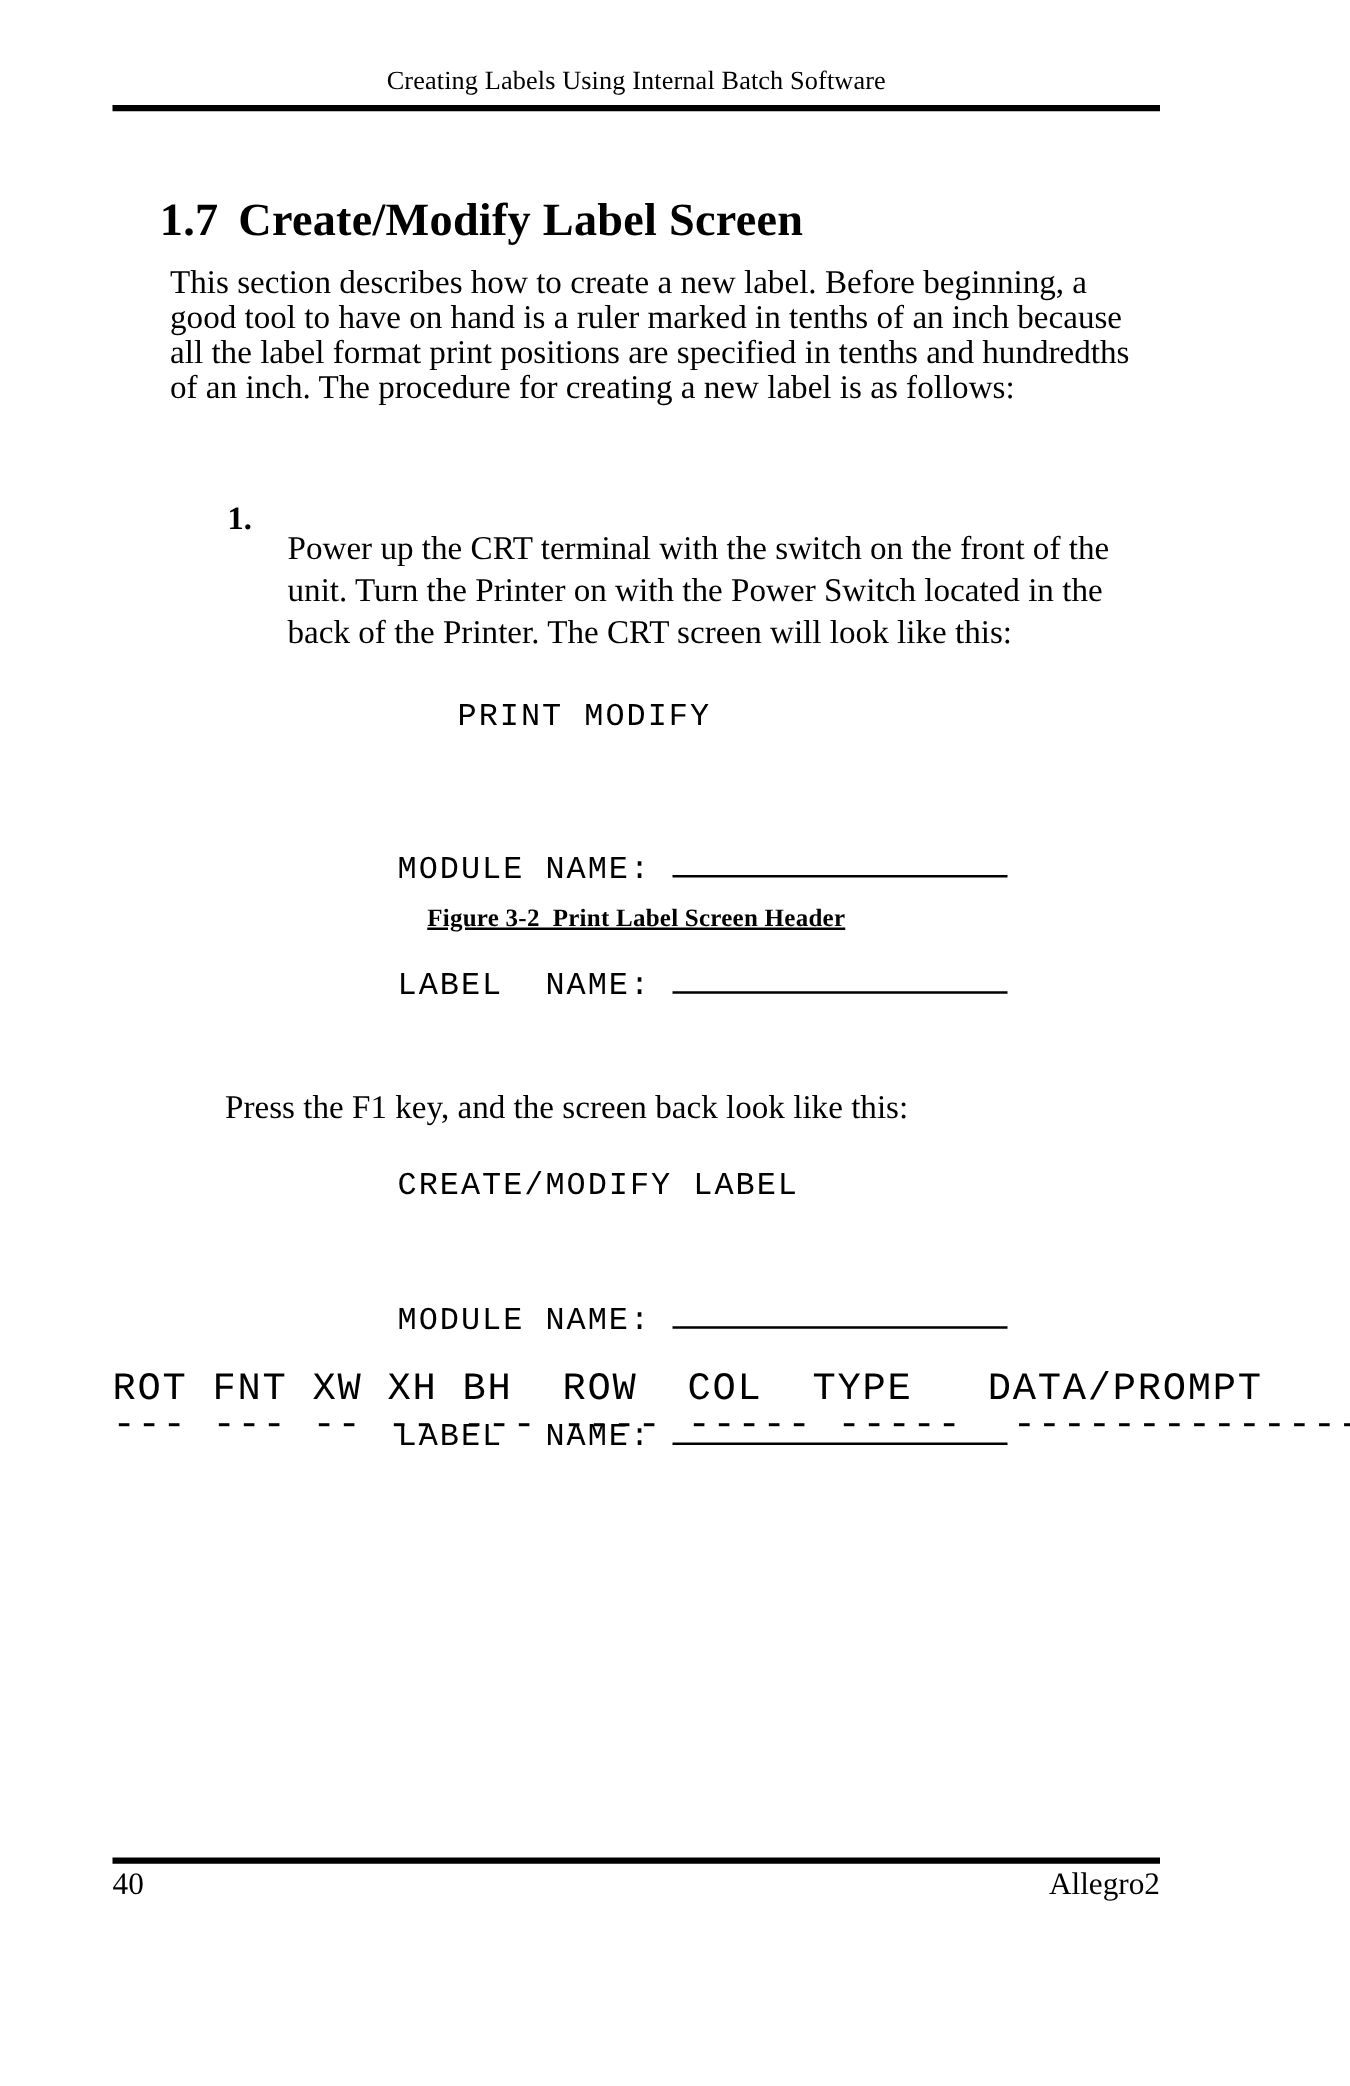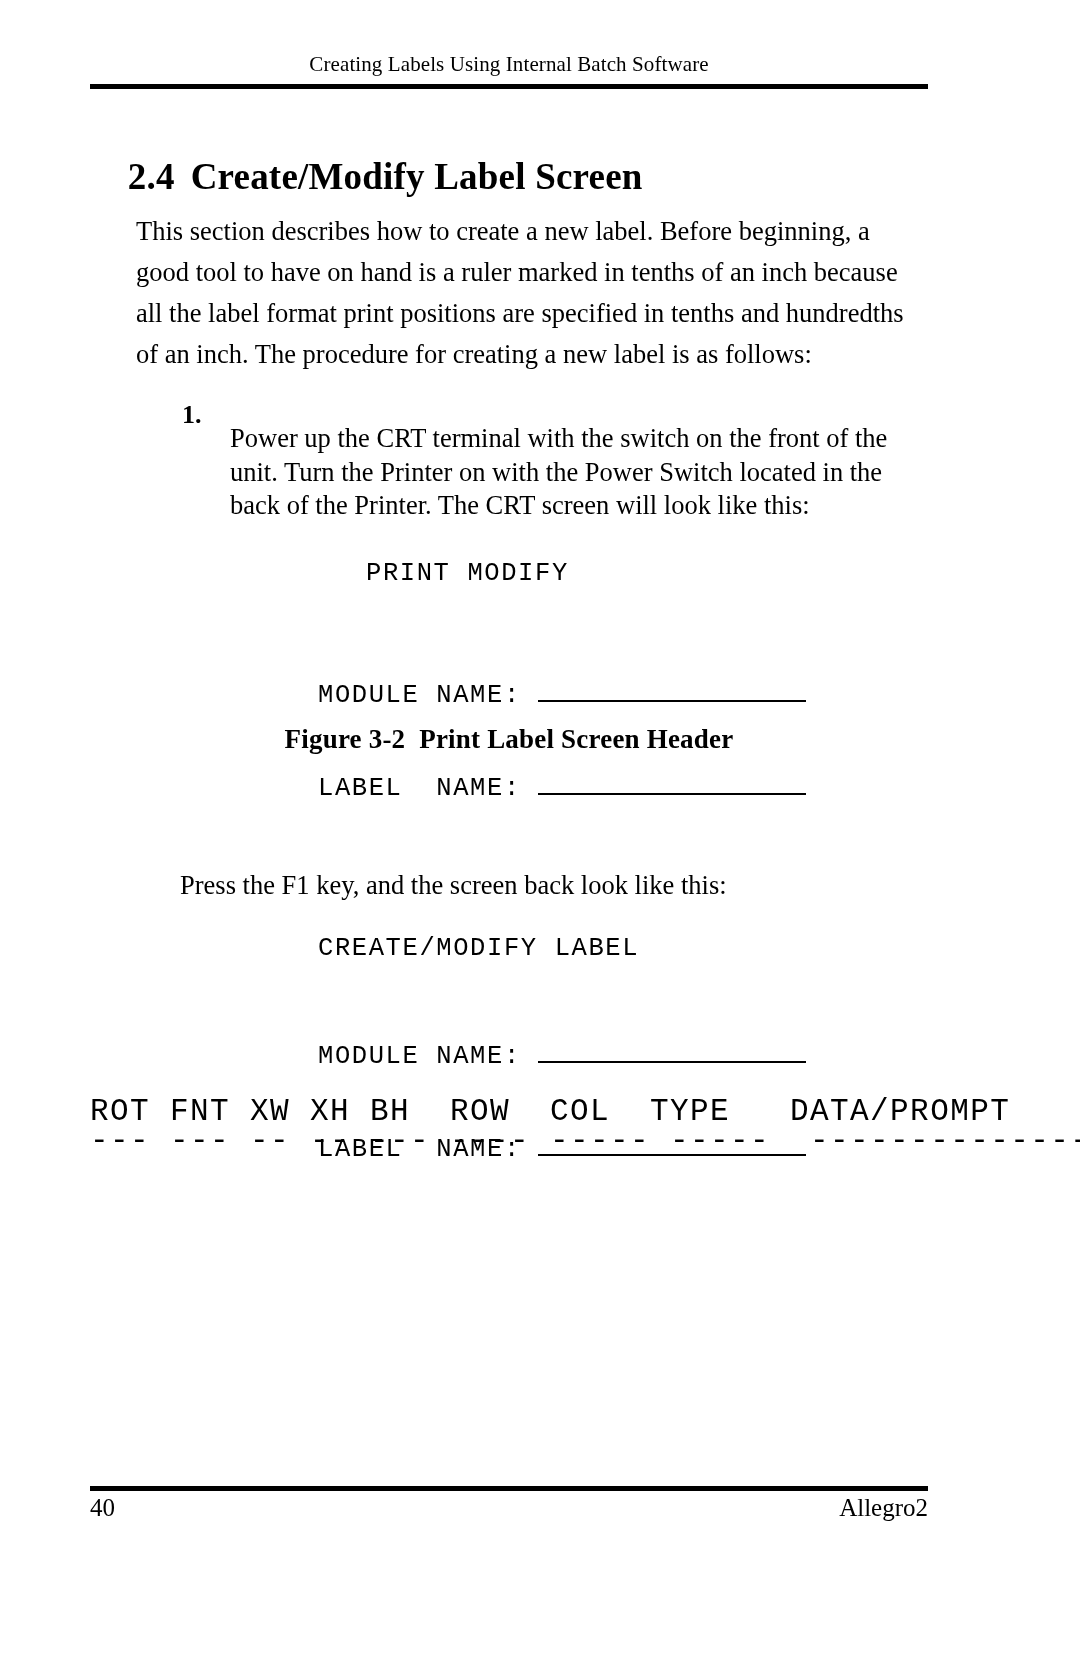--- a/index.html
+++ b/index.html
@@ -55,21 +55,21 @@
   }
   .section-heading .num { margin-right: 16px; }
 
   
   .intro {
     position: absolute;
     left: 136px;
     top: 184px;
     width: 790px;
     font-size: 26.5px;
-    line-height: 41px;
+    line-height: 28px;
   }
 
   
   .step {
     position: absolute;
     left: 182px;
     top: 398px;
     width: 748px;
     font-size: 26.5px;
     line-height: 33.6px;
@@ -116,23 +116,24 @@
     display: inline-block;
     border-bottom: 2.5px solid #000;
     vertical-align: baseline;
   }
   .ul-w1 { width: 268px; }
 
   .caption {
     position: absolute;
     text-align: center;
     font-weight: bold;
-    font-size: 27px;
+    font-size: 20px;
     letter-spacing: 0.2px;
     white-space: pre;
+    text-decoration: underline;
   }
   .caption-1 {
     left: 90px;
     top: 724px;
     width: 838px;
   }
   .caption-2 {
     left: 90px;
     top: 1197px;
     width: 838px;
@@ -200,21 +201,21 @@
 </head>
 <body>
 
 <div class="page">
 
   <div class="running-header">Creating Labels Using Internal Batch Software</div>
 
   <div class="rule-top"></div>
 
   <div class="section-heading">
-    <span class="num">2.4</span><span>Create/Modify Label Screen</span>
+    <span class="num">1.7</span><span>Create/Modify Label Screen</span>
   </div>
 
   <p class="intro">This section describes how to create a new label. Before beginning, a good tool to have on hand is a ruler marked in tenths of an inch because all the label format print positions are specified in tenths and hundredths of an inch. The procedure for creating a new label is as follows:</p>
 
   <div class="step">
     <span class="step-num">1.</span>
     <span class="step-body">Power up the CRT terminal with the switch on the front of the unit. Turn the Printer on with the Power Switch located in the back of the Printer. The CRT screen will look like this:</span>
   </div>
 
   <div class="mono crt-title-1">PRINT MODIFY</div>

